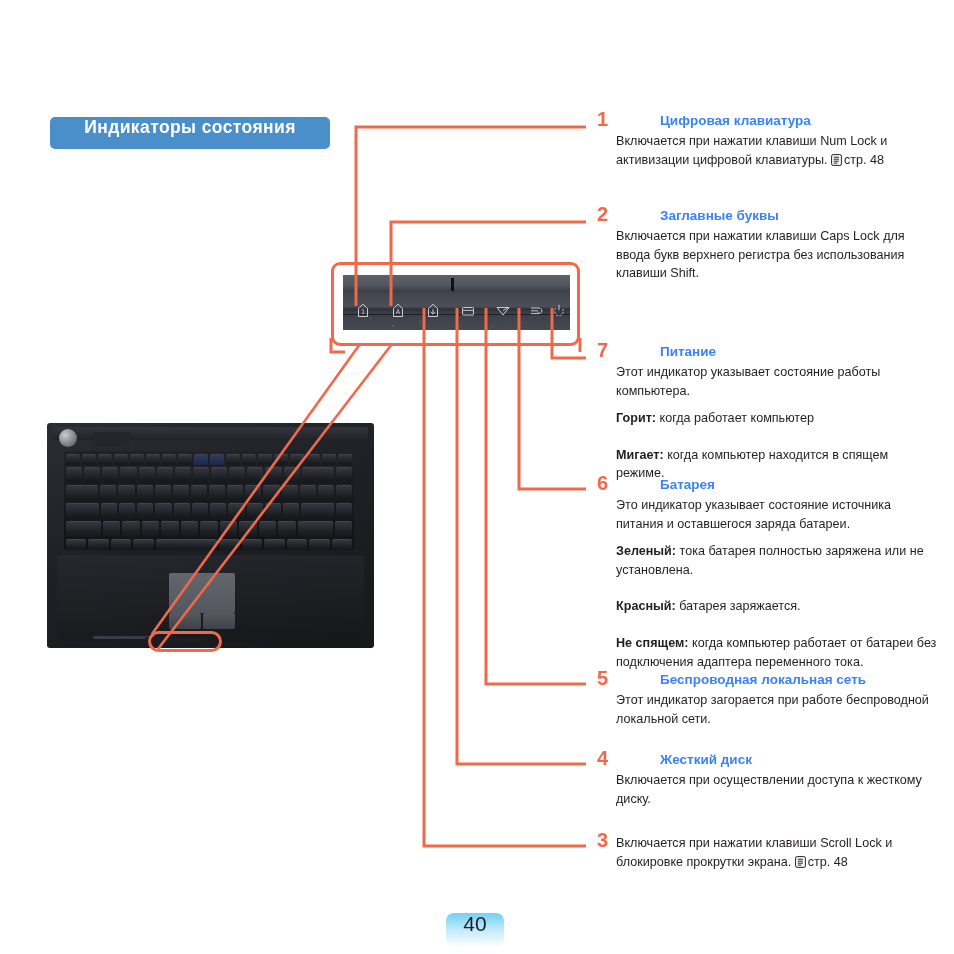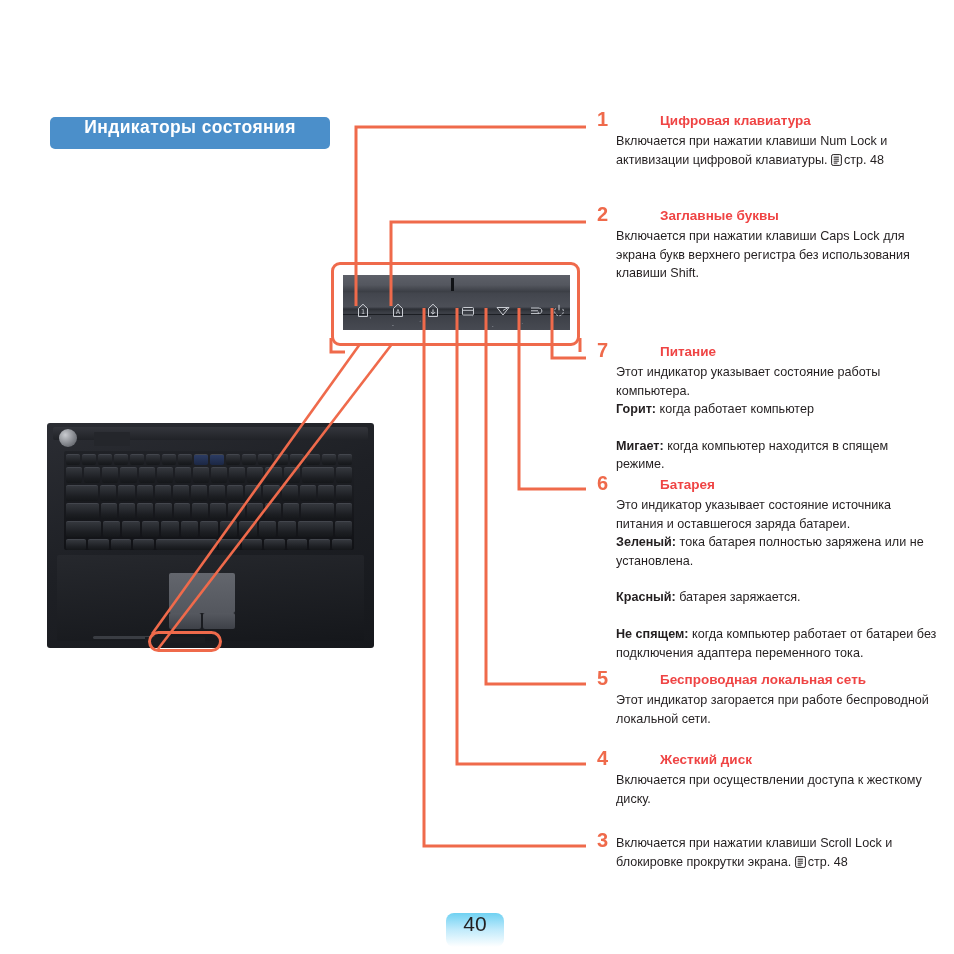--- a/index.html
+++ b/index.html
@@ -239,32 +239,32 @@
     font-size: 20px;
     font-weight: bold;
     line-height: 1;
   }
   .callout-body {
     margin-left: 28px;
   }
   .callout-title {
     font-size: 13.5px;
     font-weight: bold;
-    color: #ef4444;
+    color: #3b82f6;
     line-height: 1.25;
     margin-bottom: 2px;
     padding-left: 44px;
   }
   .callout-para {
     font-size: 12.6px;
     line-height: 1.48;
     color: #231f20;
     margin: 0 0 0 0;
   }
-  .callout-para + .callout-para { margin-top: 0; }
+  .callout-para + .callout-para { margin-top: 9px; }
   .callout-para.tight + .callout-para.tight { margin-top: 18px; }
   .callout-para b { font-weight: bold; }
   .page-ref-icon {
     display: inline-block;
     vertical-align: -2px;
     margin-right: 2px;
   }
 
   
   #page-number-badge {
@@ -503,21 +503,21 @@
               <rect x="0.6" y="0.6" width="9.8" height="10.8" rx="1.6" fill="none" stroke="#231f20" stroke-width="1"></rect>
               <path d="M2.7 3.2 H7.9 M2.7 5.2 H7.9 M2.7 7.2 H7.9 M2.7 9.1 H6.4" stroke="#231f20" stroke-width="1"></path>
             </svg></span><span>стр. 48</span></p>
     </div>
   </div>
 
   <div class="callout-item" style="top:95px;">
     <div class="callout-num">2</div>
     <div class="callout-body">
       <div class="callout-title">Заглавные буквы</div>
-      <p class="callout-para">Включается при нажатии клавиши Caps Lock для экрана букв верхнего регистра без использования клавиши Shift.</p>
+      <p class="callout-para">Включается при нажатии клавиши Caps Lock для ввода букв верхнего регистра без использования клавиши Shift.</p>
     </div>
   </div>
 
   <div class="callout-item" style="top:231px;">
     <div class="callout-num">7</div>
     <div class="callout-body">
       <div class="callout-title">Питание</div>
       <p class="callout-para">Этот индикатор указывает состояние работы компьютера.</p>
       <p class="callout-para tight"><b>Горит:</b><span> когда работает компьютер</span></p>
       <p class="callout-para tight"><b>Мигает:</b><span> когда компьютер находится в спящем режиме.</span></p>

